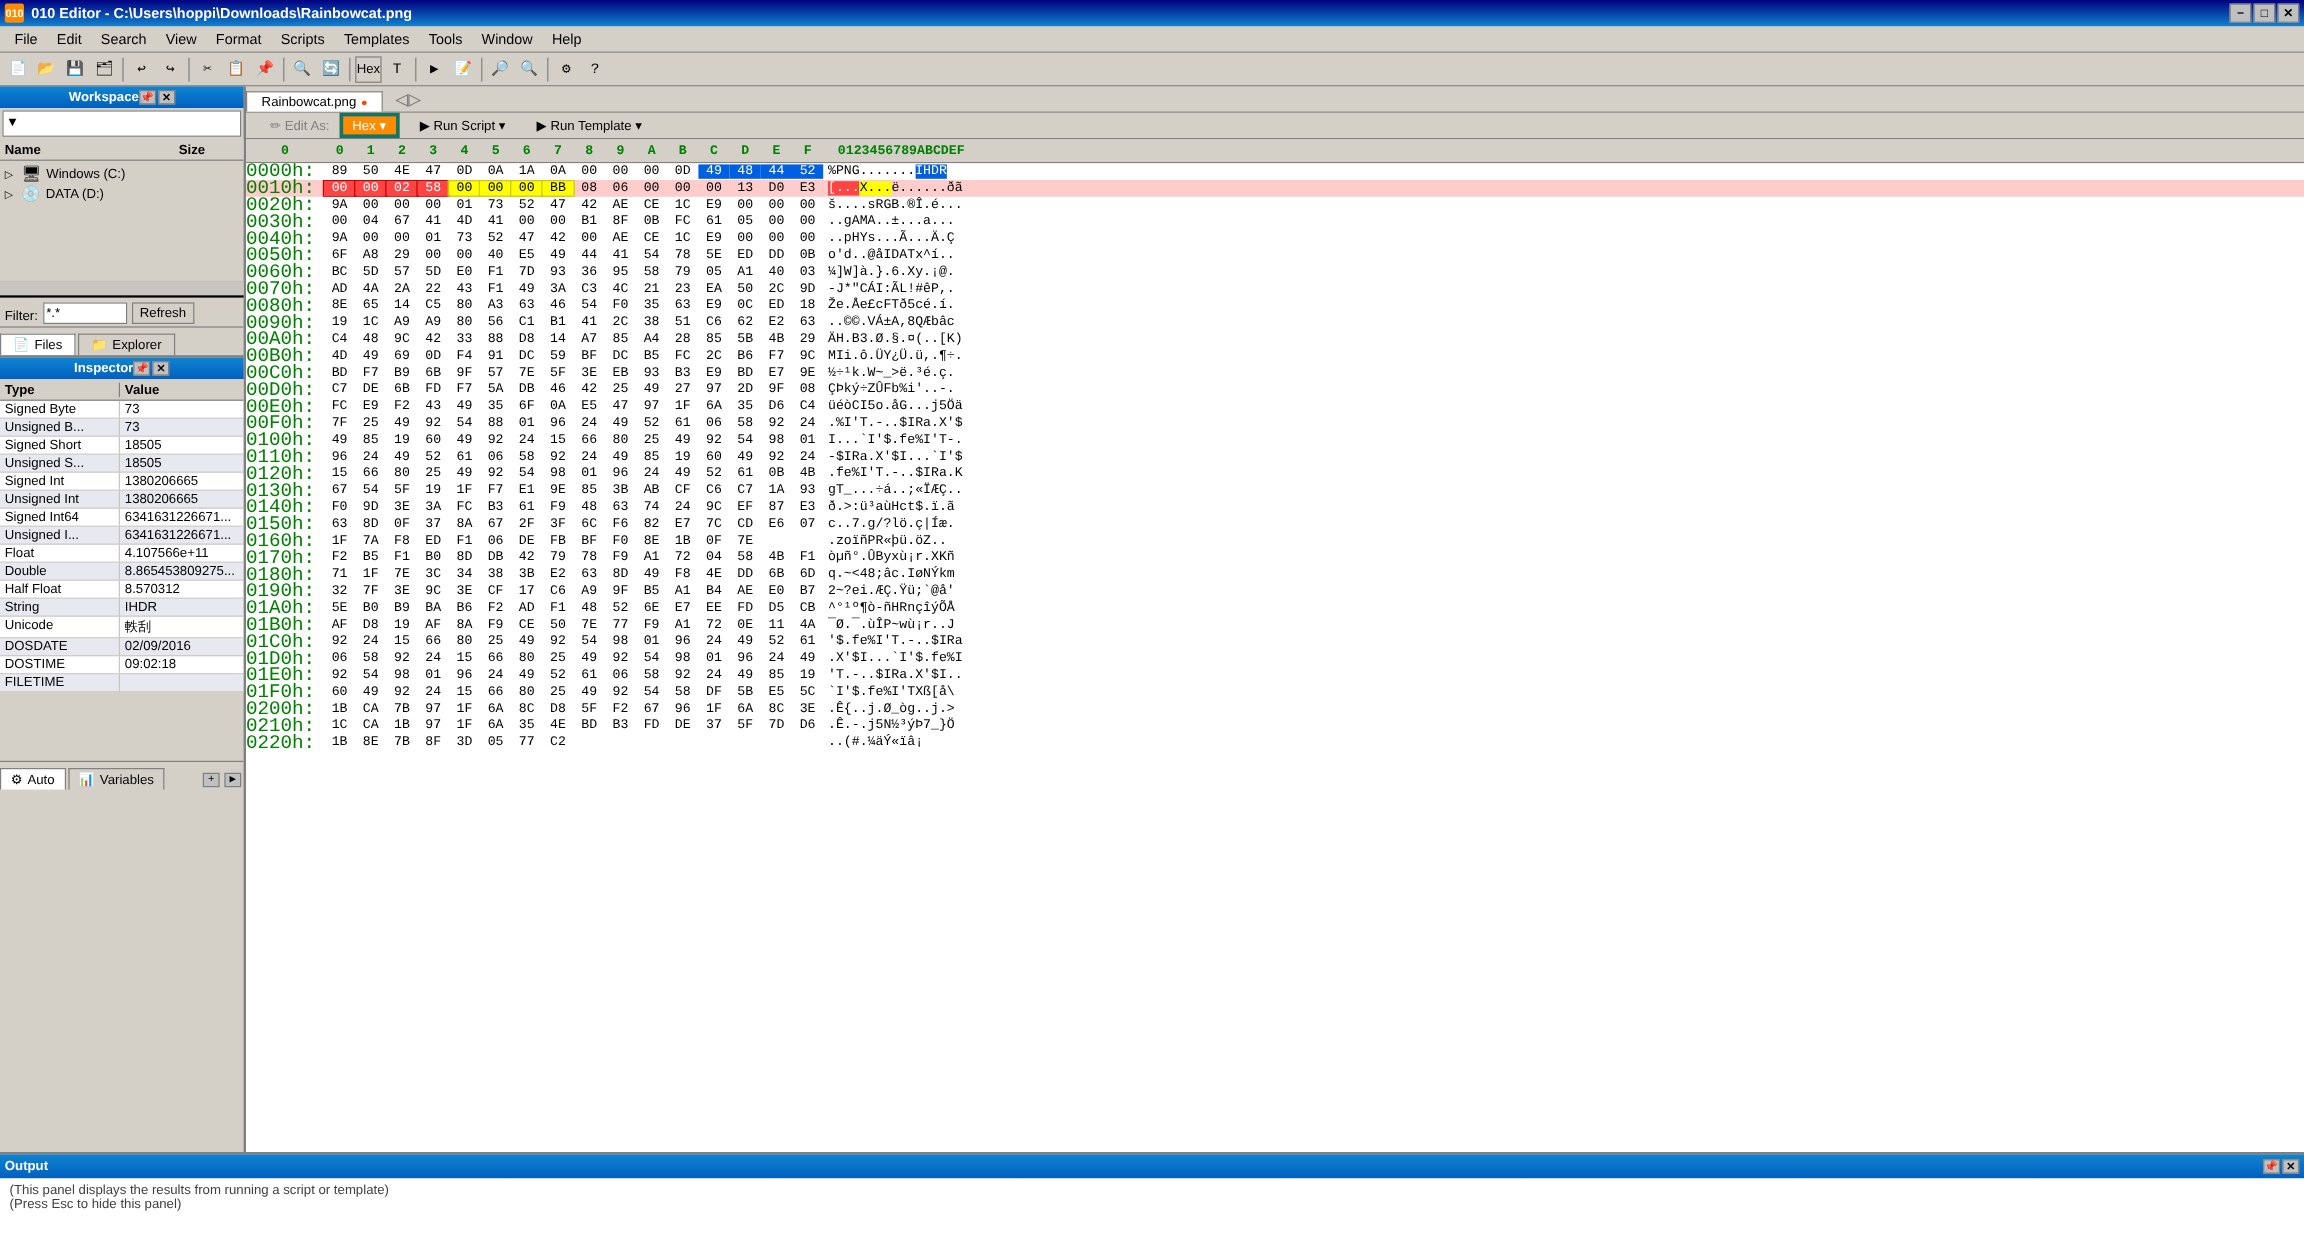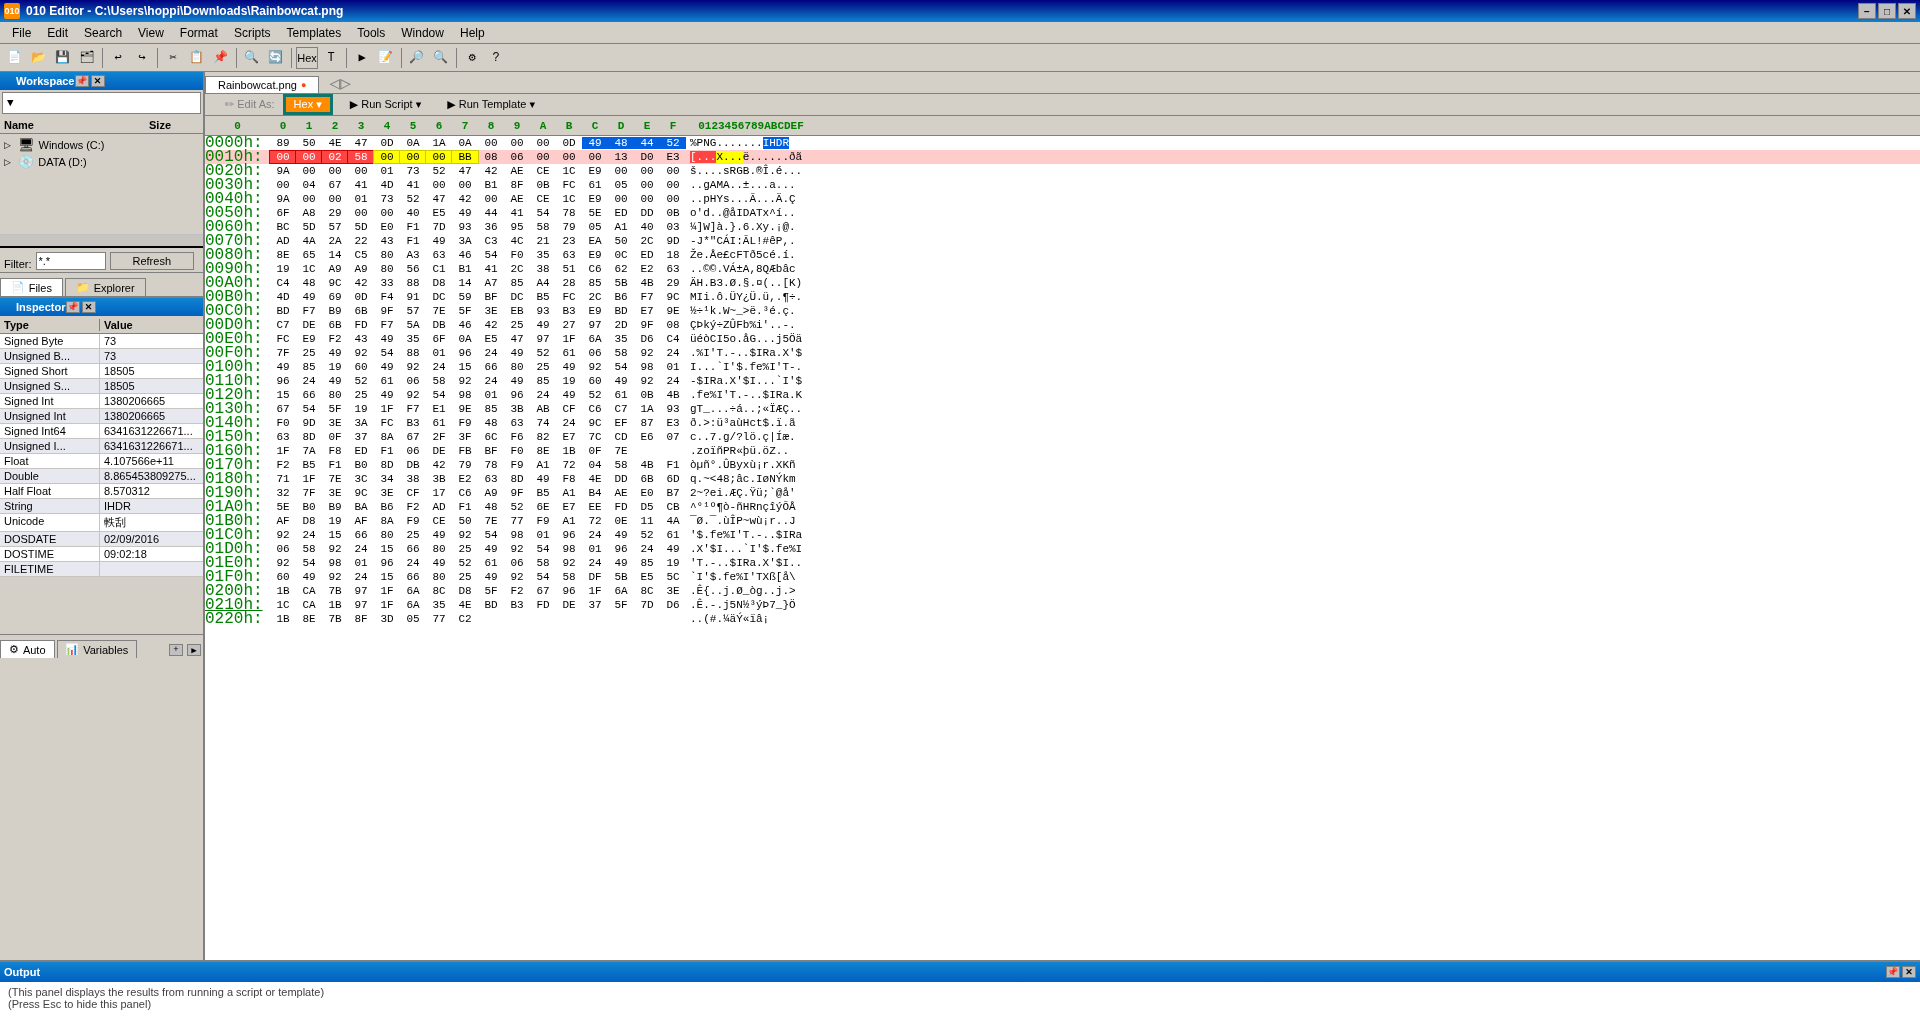--- a/index.html
+++ b/index.html
@@ -73,21 +73,21 @@
     #main-layout {
       display: flex;
       height: calc(1030px - 22px - 22px - 28px - 22px - 24px - 24px);
     }
     .panel-header {
       background: linear-gradient(to bottom, #1084d0, #0060c0);
       color: white;
       height: 18px;
       display: flex;
       align-items: center;
-      justify-content: flex-start;
+      justify-content: center;
       padding: 0 16px;
       font-family: Arial, sans-serif;
       font-size: 11px;
       font-weight: bold;
     }
     .panel-header-btns { display: flex; gap: 2px; }
     .panel-header-btn { width: 14px; height: 12px; background: #c0c0c0; border: 1px solid #808080; font-size: 9px; display: flex; align-items: center; justify-content: center; cursor: pointer; color: #000; }
     #workspace-dropdown {
       height: 22px; background: white; border: 1px solid #808080;
       display: flex; align-items: center; padding: 0 4px;
@@ -98,21 +98,21 @@
     .tree-item { display: flex; align-items: center; gap: 4px; padding: 1px 2px; cursor: pointer; font-family: Arial, sans-serif; font-size: 11px; }
     .tree-expand { font-size: 9px; width: 10px; }
     .tree-icon { font-size: 13px; }
     
     #filter-bar {
       display: flex; align-items: flex-end; gap: 4px; padding: 2px 4px;
       border-top: 2px solid #000000; height: 26px;
     }
     .filter-label { font-family: Arial, sans-serif; font-size: 11px; }
     .filter-input { width: 70px; height: 18px; border: 1px solid #808080; font-size: 11px; padding: 0 2px; }
-    .filter-btn { height: 18px; padding: 0 22px; font-size: 11px; background: #d4d0c8; border: 1px solid #808080; cursor: pointer; }
+    .filter-btn { height: 18px; padding: 0 6px; font-size: 11px; background: #d4d0c8; border: 1px solid #808080; cursor: pointer; }
     
     #workspace-tabs { display: flex; border-top: 1px solid #808080; height: 24px; align-items: flex-end; }
     .ws-tab { padding: 2px 10px; font-family: Arial, sans-serif; font-size: 11px; border: 1px solid #808080; border-bottom: none; background: #d4d0c8; cursor: pointer; margin-right: 2px; display: flex; align-items: center; gap: 4px; }
     .ws-tab.active { background: white; }
     #inspector-table { flex: 1; overflow-y: auto; }
     .insp-row { display: flex; border-bottom: 1px solid #c8c4c0; }
     .insp-row:nth-child(odd) { background: white; }
     .insp-row:nth-child(even) { background: #e8e8f0; }
     .insp-cell { padding: 1px 4px; font-family: Arial, sans-serif; font-size: 11px; overflow: hidden; text-overflow: ellipsis; white-space: nowrap; }
     .insp-type { width: 100px; border-right: 1px solid #c8c4c0; }
@@ -1201,21 +1201,21 @@
             <div class="hex-byte">67</div>
             <div class="hex-byte">96</div>
             <div class="hex-byte">1F</div>
             <div class="hex-byte">6A</div>
             <div class="hex-byte">8C</div>
             <div class="hex-byte">3E</div>
           </div>
           <div class="hex-ascii" style="font-family: &quot;Courier New&quot;, monospace; font-size: 11px;">.Ê{..j.Ø_òg..j.&gt;</div>
         </div>
         <div class="hex-row">
-          <div class="hex-offset" style="color: rgb(0, 128, 0); text-decoration: underline;">0210h:</div>
+          <div class="hex-offset" style="color: rgb(0, 128, 0);">0210h:</div>
           <div class="hex-bytes">
             <div class="hex-byte">1C</div>
             <div class="hex-byte">CA</div>
             <div class="hex-byte">1B</div>
             <div class="hex-byte">97</div>
             <div class="hex-byte">1F</div>
             <div class="hex-byte">6A</div>
             <div class="hex-byte">35</div>
             <div class="hex-byte">4E</div>
             <div class="hex-byte">BD</div>

